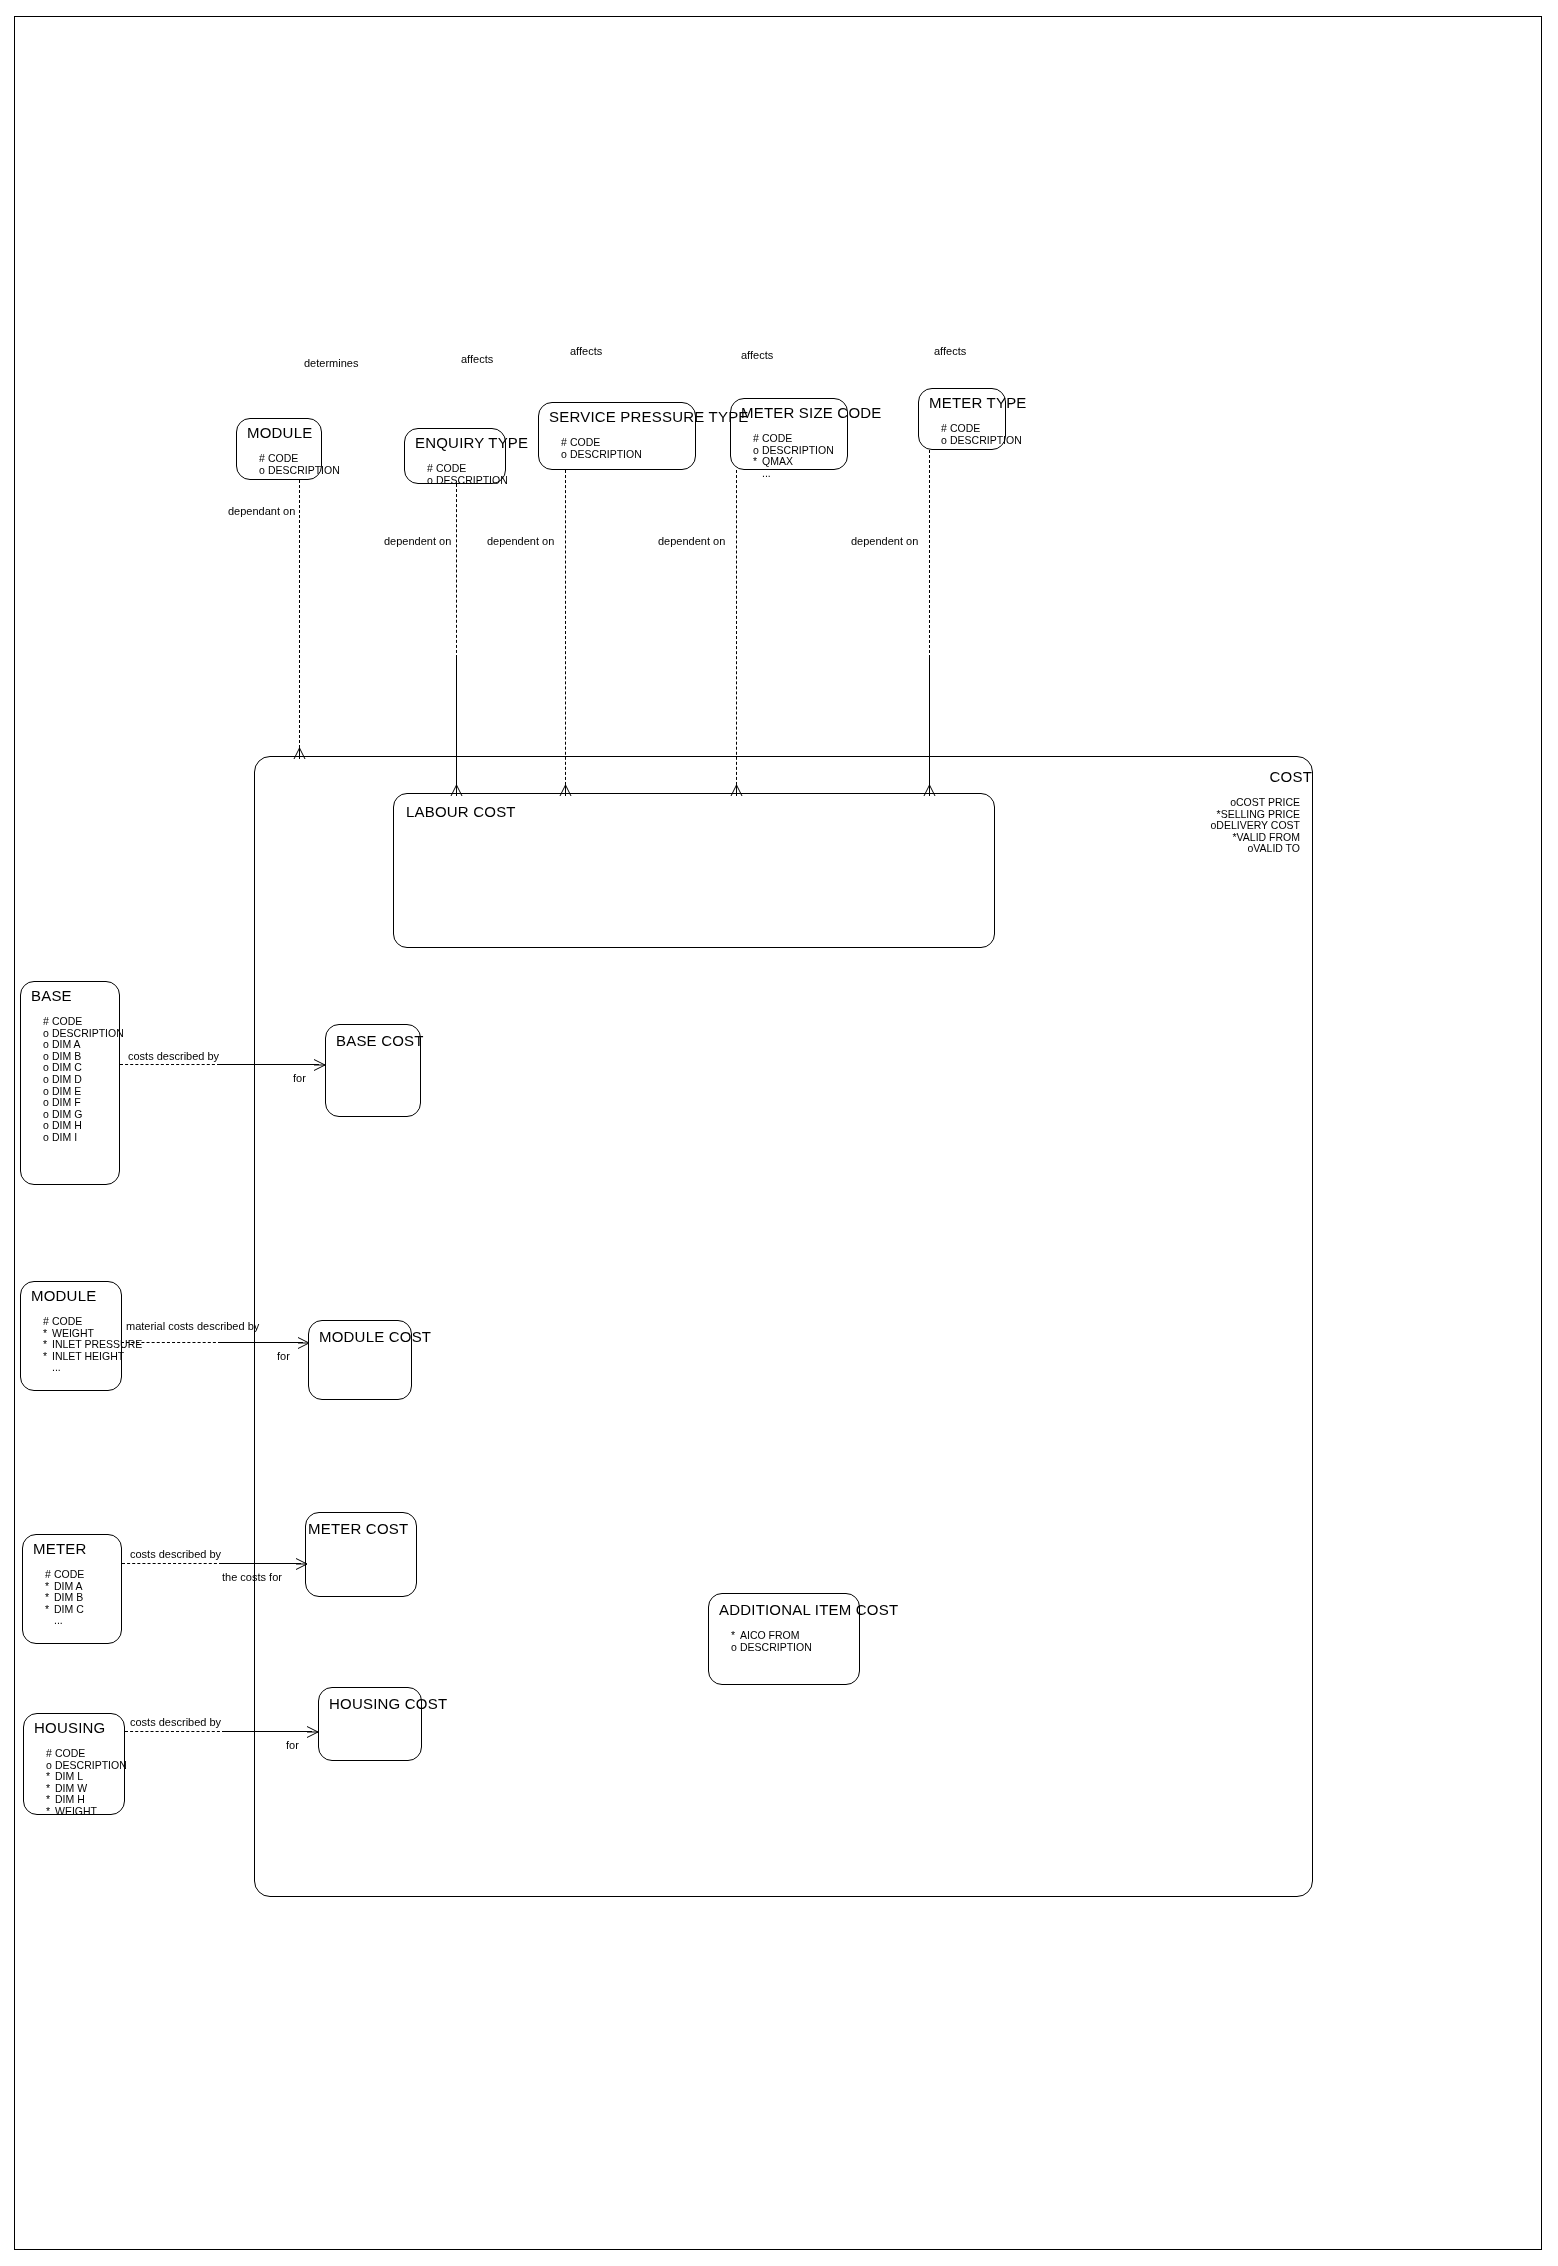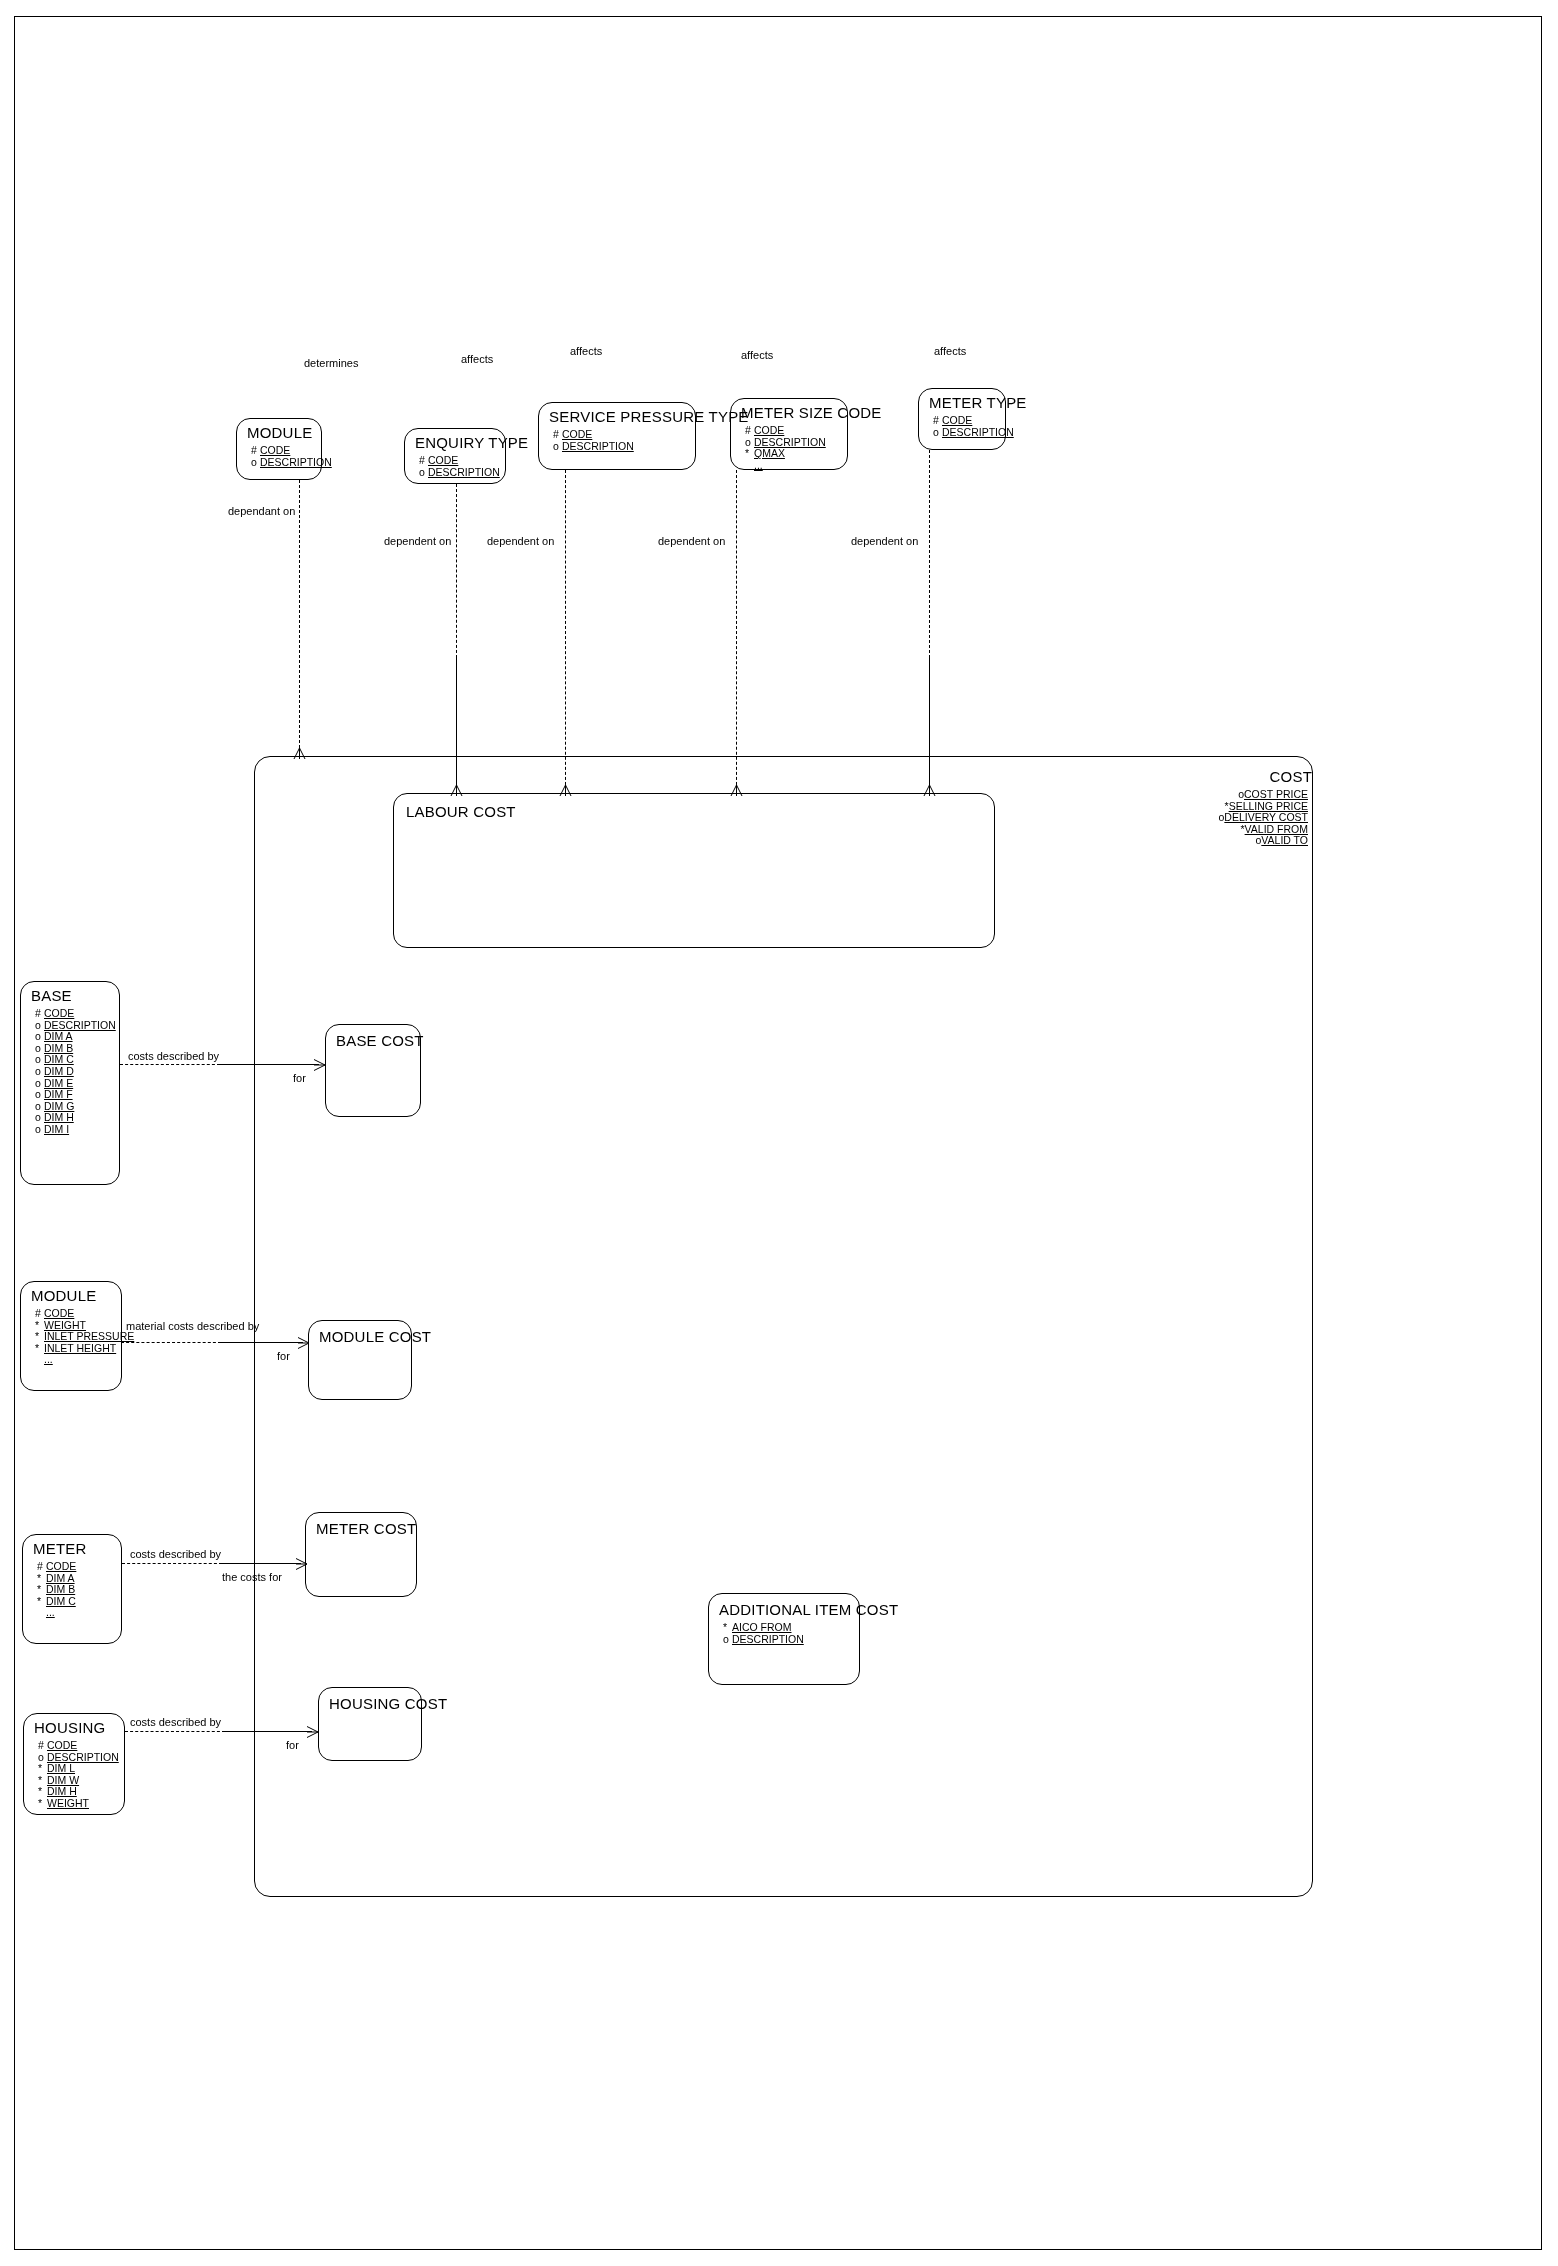--- a/index.html
+++ b/index.html
@@ -37,23 +37,22 @@
   .entity .ename {
     font-size: 15px;
     letter-spacing: 0.2px;
     color: #000000;
     white-space: nowrap;
     line-height: 16px;
     margin-bottom: 2px;
   }
   .entity .attrs {
     list-style: none;
-    margin: 4px;
+    margin: 12px;
     padding: 0;
-    text-decoration: underline;
   }
   .entity .attrs li {
     font-size: 10.5px;
     line-height: 11.6px;
     color: #000000;
     white-space: nowrap;
   }
   .entity .attrs li .mk {
     display: inline-block;
     width: 9px;
@@ -256,21 +255,21 @@
   </div>
 
   <div class="entity" style="left:325px; top:1024px; width:96px; height:93px; padding:8px 0 0 10px;">
     <div class="ename">BASE COST</div>
   </div>
 
   <div class="entity" style="left:308px; top:1320px; width:104px; height:80px; padding:8px 0 0 10px;">
     <div class="ename">MODULE COST</div>
   </div>
 
-  <div class="entity" style="left:305px; top:1512px; width:112px; height:85px; padding:8px 0 0 10px;">
+  <div class="entity" style="left:305px; top:1512px; width:112px; height:85px; padding:8px 0 0 2px;">
     <div class="ename">METER COST</div>
   </div>
 
   <div class="entity" style="left:318px; top:1687px; width:104px; height:74px; padding:8px 0 0 10px;">
     <div class="ename">HOUSING COST</div>
   </div>
 
   <div class="entity" style="left:708px; top:1593px; width:152px; height:92px; padding:8px 0 0 10px;">
     <div class="ename">ADDITIONAL ITEM COST</div>
     <ul class="attrs">

